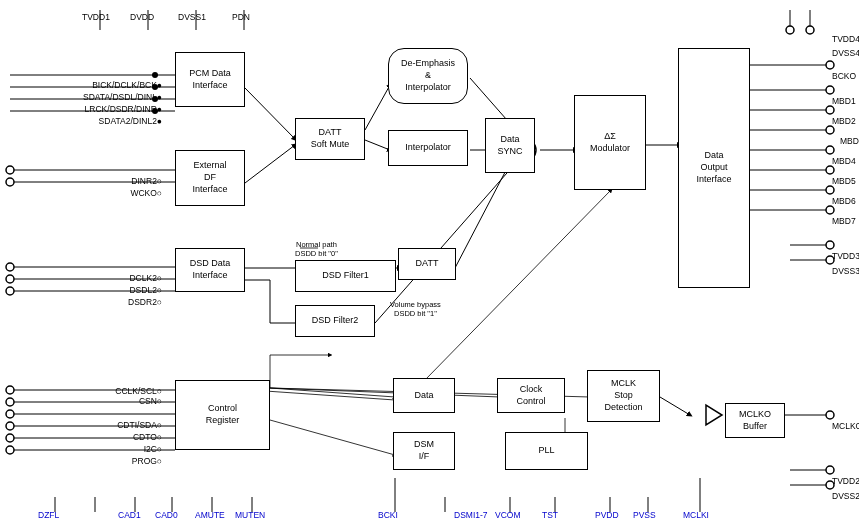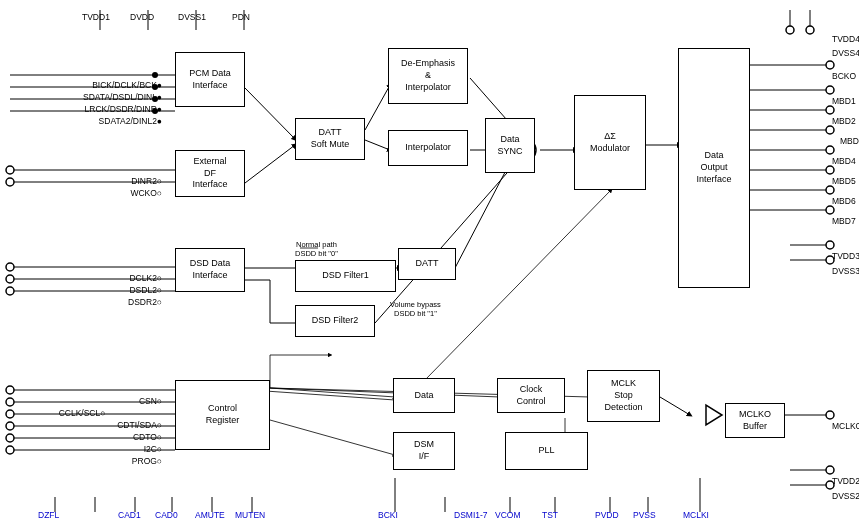--- a/index.html
+++ b/index.html
@@ -208,33 +208,33 @@
 
     <line x1="300" y1="248" x2="318" y2="248" stroke="#000" stroke-width="0.8"></line>
   </svg>
 
   <div class="box" style="left:175px;top:52px;width:70px;height:55px;">
     <span>PCM
 Data
 Interface</span>
   </div>
 
-  <div class="box" style="left:175px;top:150px;width:70px;height:47px;">
+  <div class="box" style="left:175px;top:150px;width:70px;height:56px;">
     <span>External<br>DF<br>Interface</span>
   </div>
 
   <div class="box" style="left:175px;top:248px;width:70px;height:44px;">
     <span>DSD Data<br>Interface</span>
   </div>
 
   <div class="box" style="left:295px;top:118px;width:70px;height:42px;">
     <span>DATT<br>Soft Mute</span>
   </div>
 
-  <div class="box" style="left:388px;top:48px;width:80px;height:56px;">
+  <div class="box" style="left:388px;top:48px;width:80px;height:56px;border-radius:16px;">
     <span>De-Emphasis<br>&amp;<br>Interpolator</span>
   </div>
 
   <div class="box" style="left:388px;top:130px;width:80px;height:36px;">
     <span>Interpolator</span>
   </div>
 
   <div class="box" style="left:295px;top:260px;width:101px;height:32px;justify-content:center;">
     <span>DSD Filter1</span>
   </div>
@@ -290,21 +290,21 @@
   <div class="label" style="left:2px;top:70px;text-align:right;width:160px;">BICK/DCLK/BCK●</div>
   <div class="label" style="left:2px;top:82px;text-align:right;width:160px;">SDATA/DSDL/DINL●</div>
   <div class="label" style="left:2px;top:94px;text-align:right;width:160px;">LRCK/DSDR/DINR●</div>
   <div class="label" style="left:2px;top:106px;text-align:right;width:160px;">SDATA2/DINL2●</div>
   <div class="label" style="left:2px;top:166px;text-align:right;width:160px;">DINR2○</div>
   <div class="label" style="left:2px;top:178px;text-align:right;width:160px;">WCKO○</div>
   <div class="label" style="left:2px;top:263px;text-align:right;width:160px;">DCLK2○</div>
   <div class="label" style="left:2px;top:275px;text-align:right;width:160px;">DSDL2○</div>
   <div class="label" style="left:2px;top:287px;text-align:right;width:160px;">DSDR2○</div>
   <div class="label" style="left:2px;top:386px;text-align:right;width:160px;">CSN○</div>
-  <div class="label" style="left:2px;top:398px;width:160px;">CCLK/SCL○</div>
+  <div class="label" style="left:2px;top:376px;text-align:right;width:160px;">CCLK/SCL○</div>
   <div class="label" style="left:2px;top:410px;text-align:right;width:160px;">CDTI/SDA○</div>
   <div class="label" style="left:2px;top:422px;text-align:right;width:160px;">CDTO○</div>
   <div class="label" style="left:2px;top:434px;text-align:right;width:160px;">I2C○</div>
   <div class="label" style="left:2px;top:446px;text-align:right;width:160px;">PROG○</div>
 
   <div class="label" style="left:82px;top:2px;">TVDD1</div>
   <div class="label" style="left:130px;top:2px;">DVDD</div>
   <div class="label" style="left:178px;top:2px;">DVSS1</div>
   <div class="label" style="left:232px;top:2px;">PDN</div>
 

